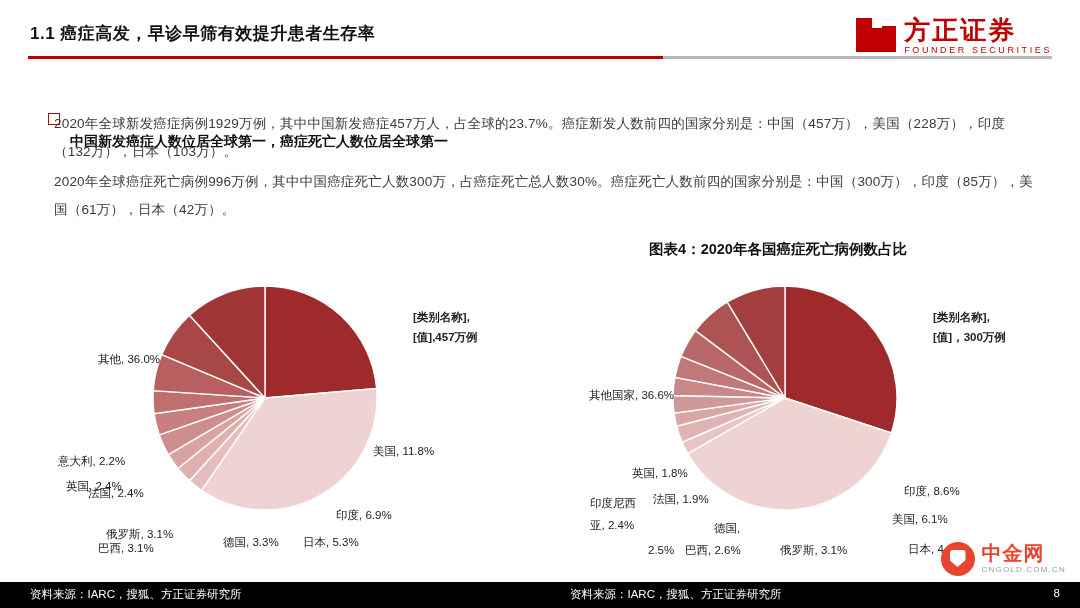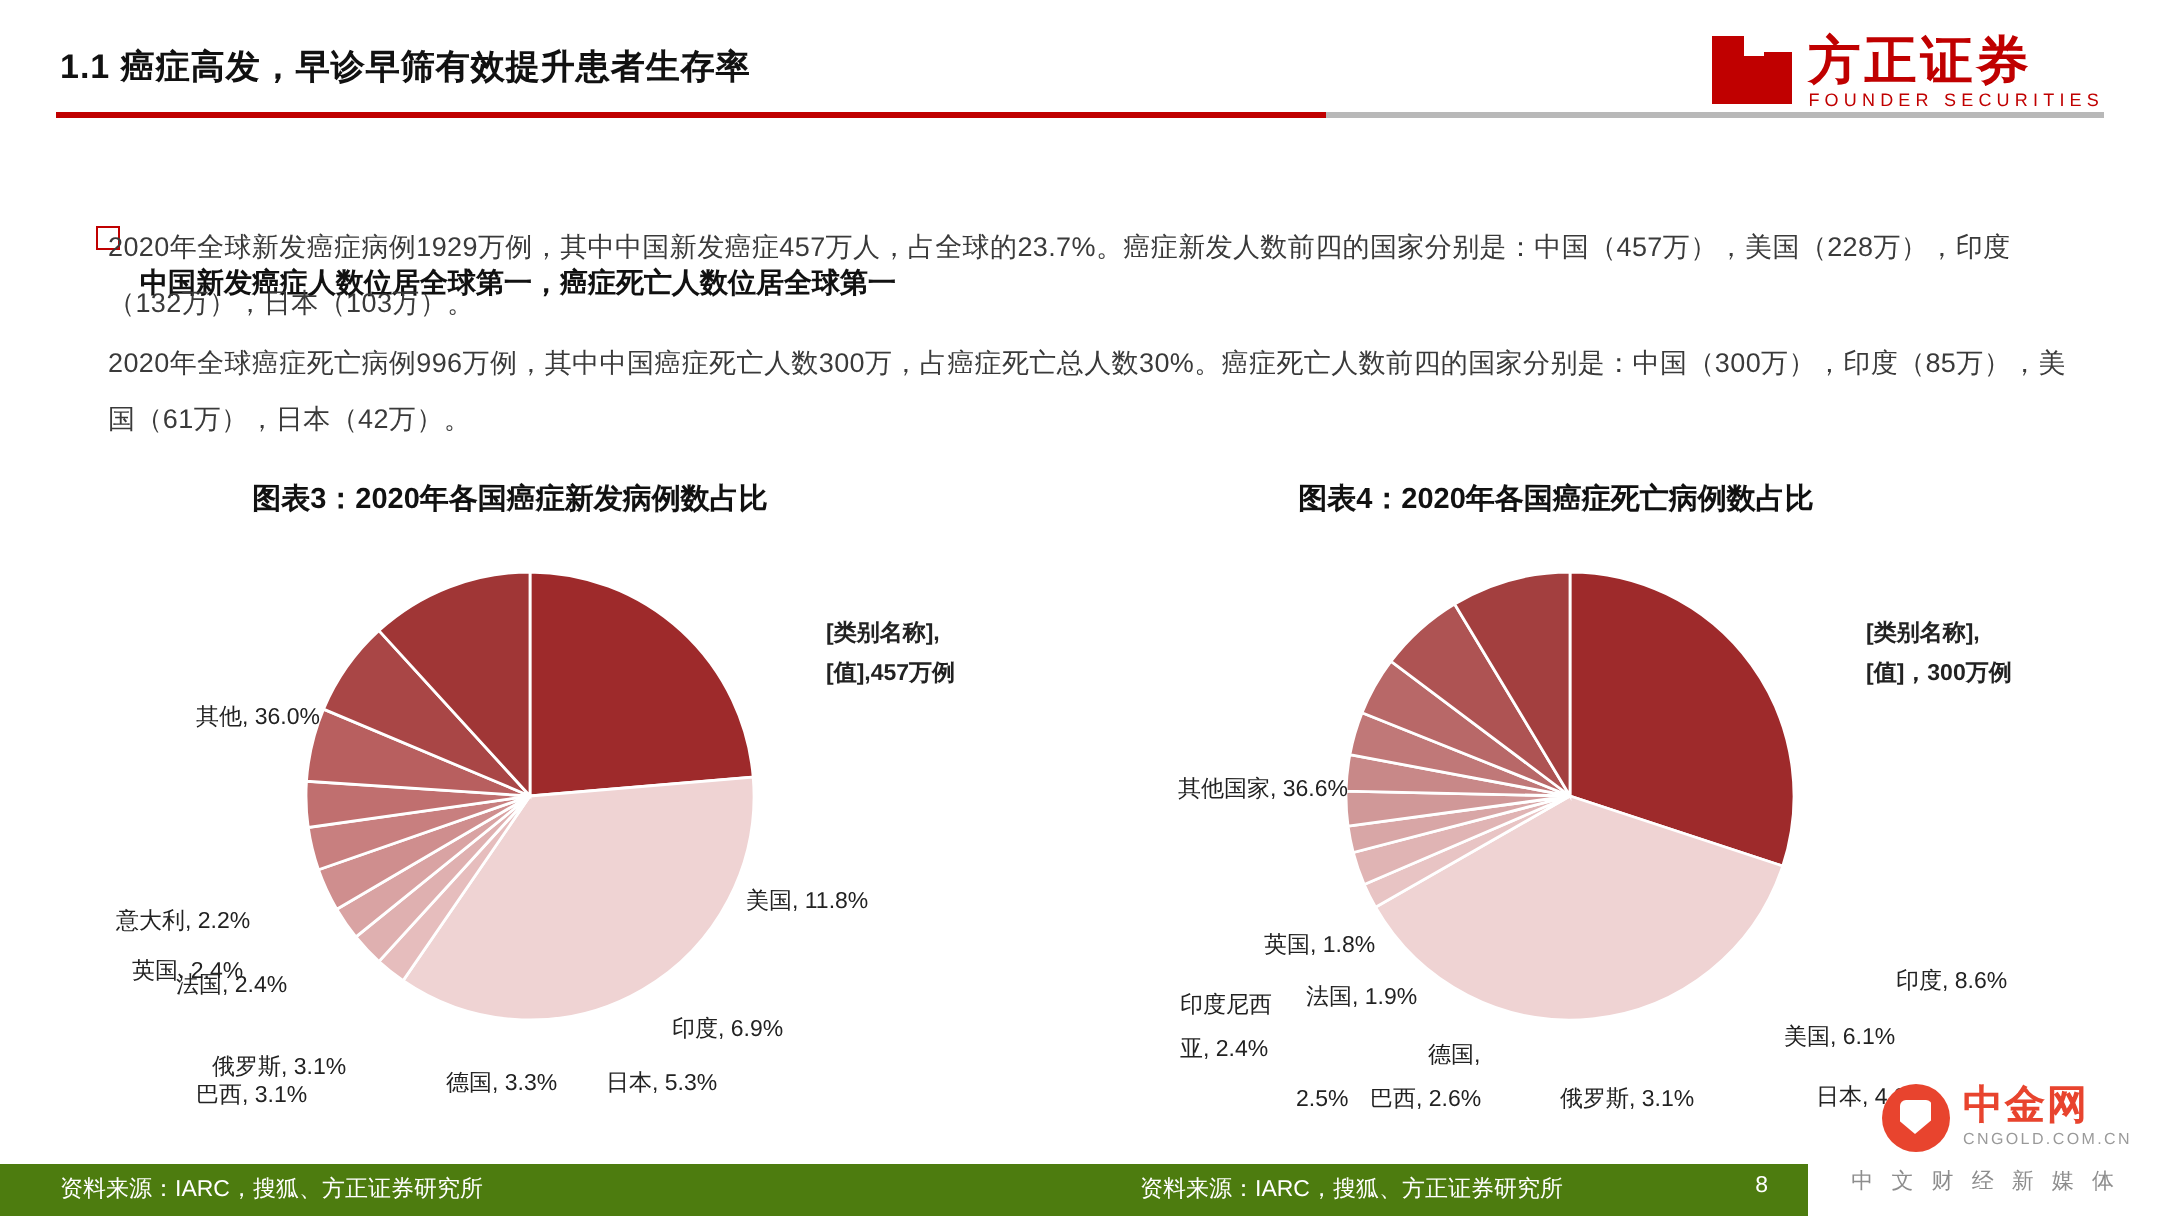--- a/index.html
+++ b/index.html
@@ -59,21 +59,21 @@
 
   
   .pie-wrap{position:absolute;}
   #pie-left{left:150px;top:283px;width:230px;height:230px;}
   #pie-right{left:670px;top:283px;width:230px;height:230px;}
 
   .lbl{position:absolute;font-size:11.5px;color:#222;white-space:nowrap;line-height:15px;padding-left:28px;}
   .lbl.bold{font-weight:bold;}
 
   
-  .footer{position:absolute;bottom:0;left:0;width:904px;height:26px;background:#4d7c0f;}
+  .footer{position:absolute;bottom:0;left:0;width:1080px;height:26px;background:#000000;}
   .footer-text{position:absolute;font-size:11.5px;color:#ffffff;top:5px;}
   #foot-left{left:30px;}
   #foot-right{left:570px;}
   .page-num{position:absolute;right:20px;top:5px;font-size:11.5px;color:#ffffff;}
 
   
   .wm{position:absolute;right:14px;bottom:32px;display:flex;align-items:center;gap:7px;justify-content:space-between;}
   .wm-badge{width:34px;height:34px;border-radius:50%;background:#e8442e;position:relative;}
   .wm-badge::after{content:"";position:absolute;left:9px;top:8px;width:16px;height:17px;
     background:#fff;border-radius:3px;clip-path:polygon(0 0,100% 0,100% 60%,50% 100%,0 60%);}
@@ -104,21 +104,20 @@
   </div>
 
   <div class="bullet">
     <span class="bullet-box"></span>
     <span class="bullet-text">中国新发癌症人数位居全球第一，癌症死亡人数位居全球第一</span>
   </div>
 
   <div class="para" id="para1">2020年全球新发癌症病例1929万例，其中中国新发癌症457万人，占全球的23.7%。癌症新发人数前四的国家分别是：中国（457万），美国（228万），印度（132万），日本（103万）。</div>
   <div class="para" id="para2">2020年全球癌症死亡病例996万例，其中中国癌症死亡人数300万，占癌症死亡总人数30%。癌症死亡人数前四的国家分别是：中国（300万），印度（85万），美国（61万），日本（42万）。</div>
 
-  <div class="chart-title" id="title-left">图表3：2020年各国癌症新发病例数占比</div>
   <div class="chart-title" id="title-right">图表4：2020年各国癌症死亡病例数占比</div>
 
   <div class="pie-wrap" id="pie-left">
     <svg width="230" height="230" viewBox="0 0 230 230">
       <g id="pie-left-slices">
           <path d="M 115 115 L 115 3 A 112 112 0 0 1 226.59892971464848 105.53010630762154 Z" fill="#9e2a2b" stroke="#ffffff" stroke-width="1.4"></path>
           <path d="M 115 115 L 226.59892971464848 105.53010630762154 A 112 112 0 0 1 51.576972089343066 207.31207684070398 Z" fill="#efd3d3" stroke="#ffffff" stroke-width="1.4"></path>
           <path d="M 115 115 L 51.576972089343066 207.31207684070398 A 112 112 0 0 1 39.485047869822694 197.7133121376301 Z" fill="#e6bdbd" stroke="#ffffff" stroke-width="1.4"></path>
           <path d="M 115 115 L 39.485047869822694 197.7133121376301 A 112 112 0 0 1 27.93755762810156 185.45659038187887 Z" fill="#dfb0b0" stroke="#ffffff" stroke-width="1.4"></path>
           <path d="M 115 115 L 27.93755762810156 185.45659038187887 A 112 112 0 0 1 18.358215499681478 171.60711517639805 Z" fill="#d9a3a3" stroke="#ffffff" stroke-width="1.4"></path>
@@ -169,21 +168,21 @@
   <div class="lbl" style="left:604px;top:466px;">英国, 1.8%</div>
   <div class="lbl" style="left:562px;top:496px;">印度尼西</div>
   <div class="lbl" style="left:562px;top:518px;">亚, 2.4%</div>
   <div class="lbl" style="left:625px;top:492px;">法国, 1.9%</div>
   <div class="lbl" style="left:620px;top:543px;">2.5%</div>
   <div class="lbl" style="left:686px;top:521px;">德国,</div>
   <div class="lbl" style="left:657px;top:543px;">巴西, 2.6%</div>
   <div class="lbl" style="left:752px;top:543px;">俄罗斯, 3.1%</div>
   <div class="lbl" style="left:880px;top:542px;">日本, 4.2%</div>
   <div class="lbl" style="left:864px;top:512px;">美国, 6.1%</div>
-  <div class="lbl" style="left:876px;top:484px;margin-left:44px;">印度, 8.6%</div>
+  <div class="lbl" style="left:876px;top:484px;">印度, 8.6%</div>
 
   <div class="wm">
     <div class="wm-badge"></div>
     <div class="wm-txt">
       <div class="wm-cn">中金网</div>
       <div class="wm-en">CNGOLD.COM.CN</div>
     </div>
   </div>
   <div class="wm-sub">中 文 财 经 新 媒 体</div>
 

